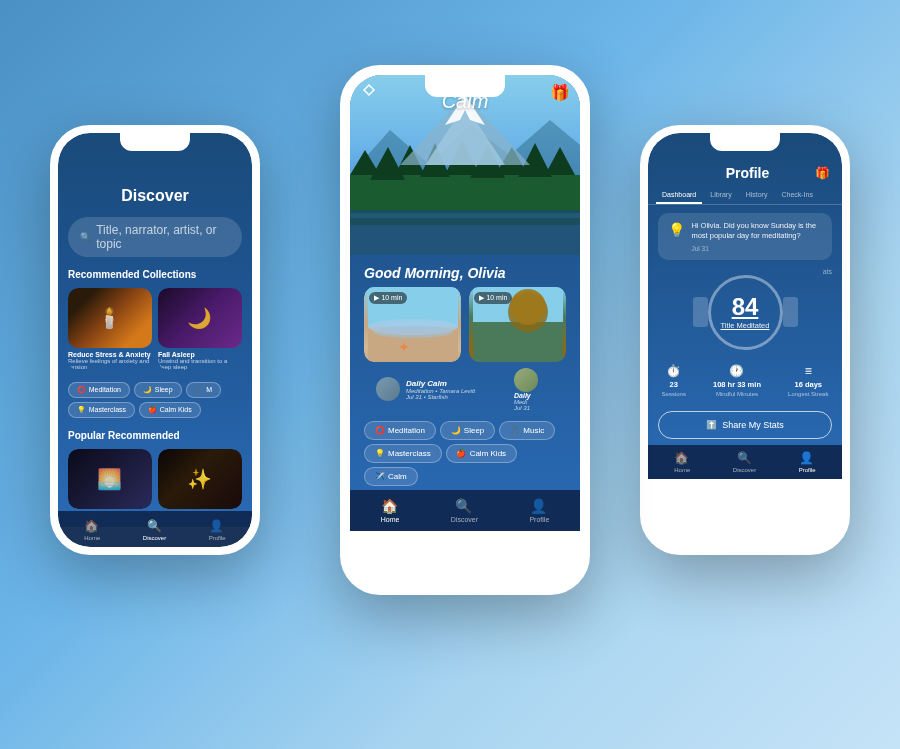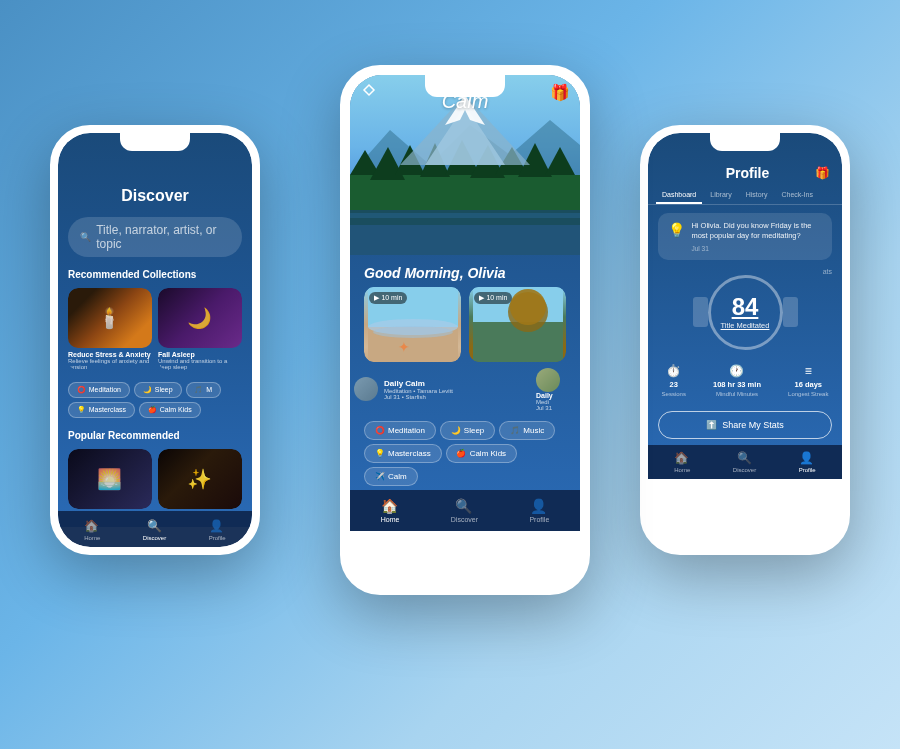--- a/index.html
+++ b/index.html
@@ -339,21 +339,22 @@
       background: linear-gradient(180deg, #87ceeb 0%, #4a7a5a 40%, #8b6914 80%);
       display: flex;
       align-items: center;
       justify-content: center;
     }
 
     .track-info {
       display: flex;
       align-items: center;
       gap: 6px;
-      padding: 6px 4px;
+      padding: 6px 26px;
+      font-style: italic;
     }
 
     .track-avatar {
       width: 24px;
       height: 24px;
       border-radius: 50%;
       background: linear-gradient(135deg, #6a8a9a, #4a6a7a);
       flex-shrink: 0;
     }
 
@@ -827,21 +828,21 @@
         <div class="profile-tabs">
           <div class="profile-tab active">Dashboard</div>
           <div class="profile-tab">Library</div>
           <div class="profile-tab">History</div>
           <div class="profile-tab">Check-Ins</div>
         </div>
 
         <div class="tip-card">
           <div class="tip-icon">💡</div>
           <div>
-            <div class="tip-text">Hi Olivia. Did you know Friday is the most popular day for meditating?</div>
+            <div class="tip-text">Hi Olivia. Did you know Sunday is the most popular day for meditating?</div>
             <div class="tip-date">Jul 31</div>
           </div>
         </div>
 
         <div style="padding: 0 10px; display:flex; justify-content:flex-end;">
           <span style="font-size:7px; color:rgba(255,255,255,0.5);">ats</span>
         </div>
 
         <div class="badge-container">
           <div style="position:relative; display:flex; align-items:center;text-decoration:underline;">

